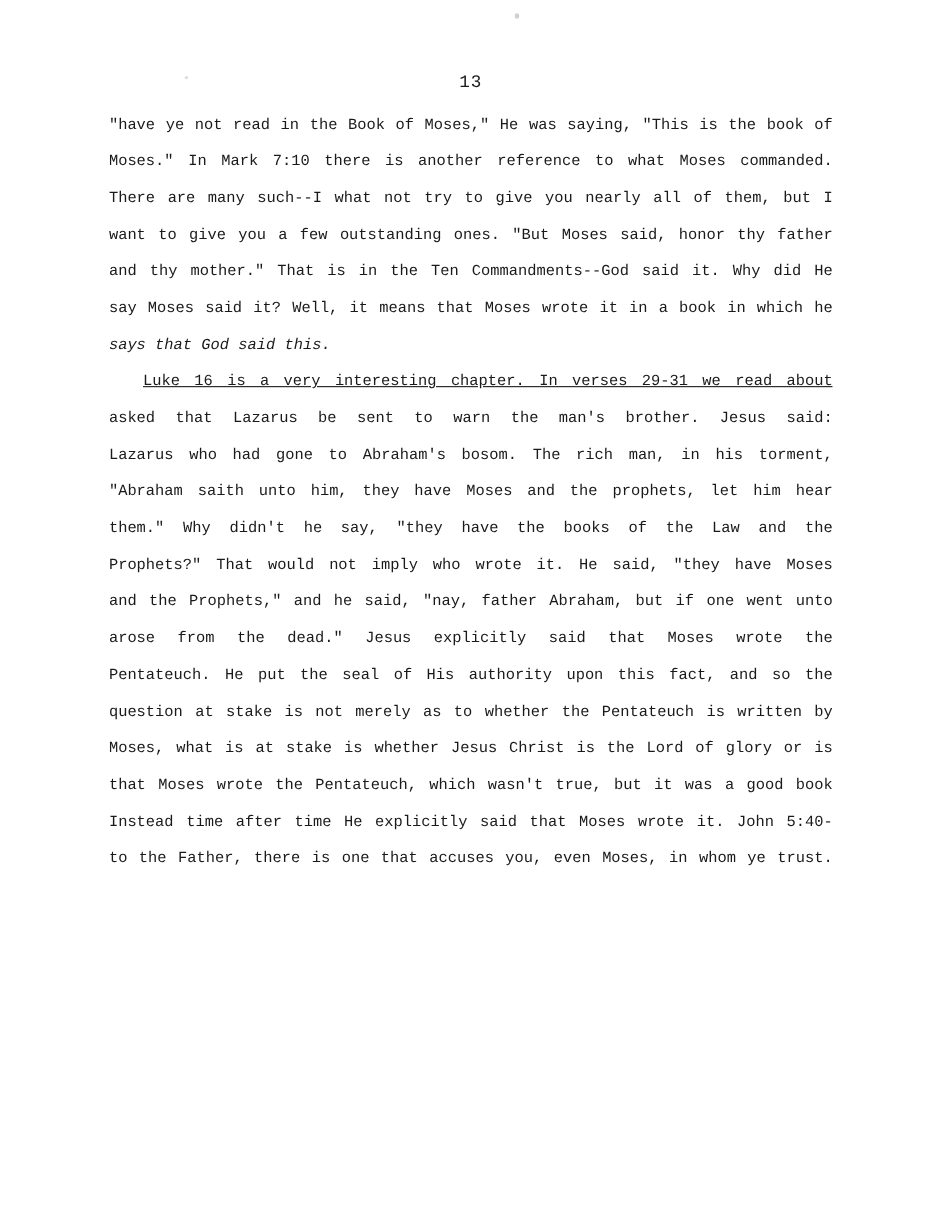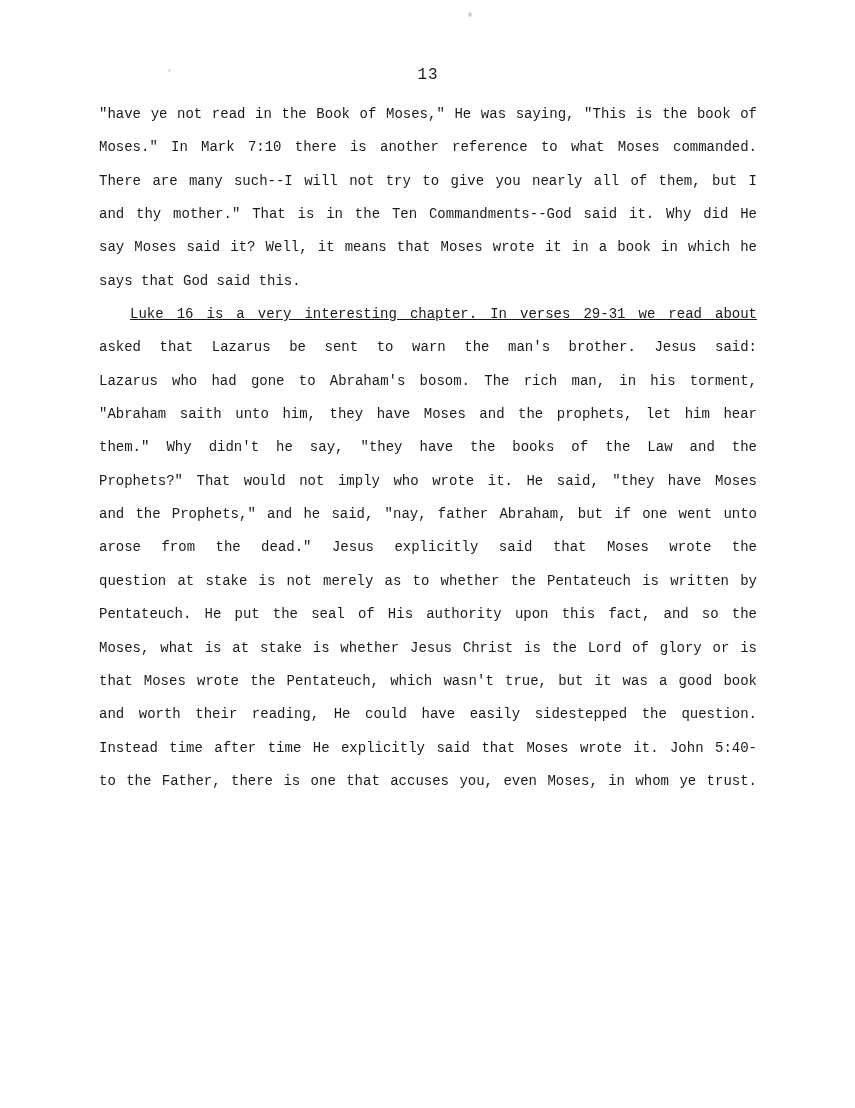--- a/index.html
+++ b/index.html
@@ -36,20 +36,21 @@
   .line {
     height: 33.35px;
     line-height: 33.35px;
     font-size: 14px;
     text-align: justify;
     text-align-last: justify;
     overflow: hidden;
   }
   .line.no-just {
     text-align-last: left;
+    font-style: italic;
   }
   .line.indent {
     padding-left: 31px;
     text-decoration: underline;
   }
   .speck {
     position: absolute;
     background: #9a9a9a;
     border-radius: 50%;
   }
@@ -71,33 +72,33 @@
 </head>
 <body>
 
 <div class="page">
   <div class="speck speck-1"></div>
   <div class="speck speck-2"></div>
   <div class="page-number">13</div>
   <div class="textblock">
       <div class="line">"have ye not read in the Book of Moses," He was saying, "This is the book of</div>
       <div class="line">Moses."  In Mark 7:10 there is another reference to what Moses commanded.</div>
-      <div class="line">There are many such--I will not try to give you nearly all of them, but I</div>
+      <div class="line">There are many such--I what not try to give you nearly all of them, but I</div>
+      <div class="line">want to give you a few outstanding ones.  "But Moses said, honor thy father</div>
       <div class="line">and thy mother."  That is in the Ten Commandments--God said it.  Why did He</div>
       <div class="line">say Moses said it?  Well, it means that Moses wrote it in a book in which he</div>
       <div class="line no-just">says that God said this.</div>
       <div class="line indent">Luke 16 is a very interesting chapter.  In verses 29-31 we read about</div>
       <div class="line">asked that Lazarus be sent to warn the man's brother.  Jesus said:</div>
       <div class="line">Lazarus who had gone to Abraham's bosom.  The rich man, in his torment,</div>
       <div class="line">"Abraham saith unto him, they have Moses and the prophets, let him hear</div>
       <div class="line">them."  Why didn't he say, "they have the books of the Law and the</div>
       <div class="line">Prophets?"  That would not imply who wrote it.  He said, "they have Moses</div>
       <div class="line">and the Prophets," and he said, "nay, father Abraham, but if one went unto</div>
       <div class="line">arose from the dead."  Jesus explicitly said that Moses wrote the</div>
+      <div class="line">Pentateuch.  He put the seal of His authority upon this fact, and so the</div>
       <div class="line">question at stake is not merely as to whether the Pentateuch is written by</div>
-      <div class="line">Pentateuch.  He put the seal of His authority upon this fact, and so the</div>
       <div class="line">Moses, what is at stake is whether Jesus Christ is the Lord of glory or is</div>
       <div class="line">that Moses wrote the Pentateuch, which wasn't true, but it was a good book</div>
-      <div class="line">and worth their reading, He could have easily sidestepped the question.</div>
       <div class="line">Instead time after time He explicitly said that Moses wrote it.  John 5:40-</div>
       <div class="line">to the Father, there is one that accuses you, even Moses, in whom ye trust.</div>
     </div>
 </div>
 
 </body></html>

